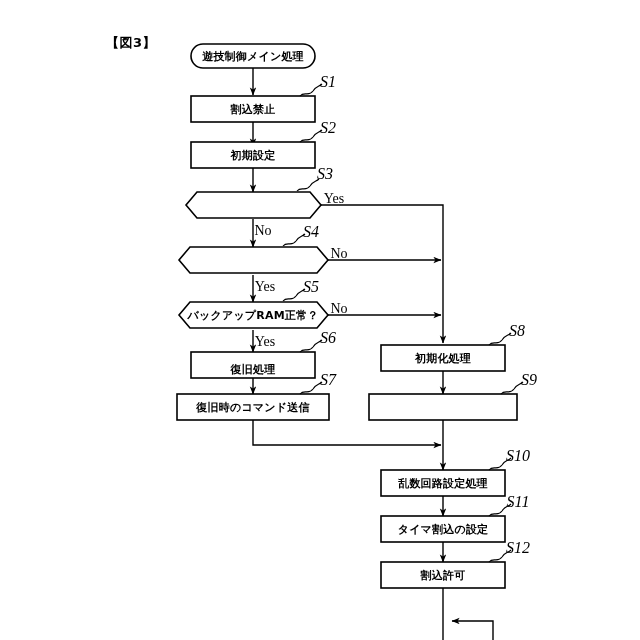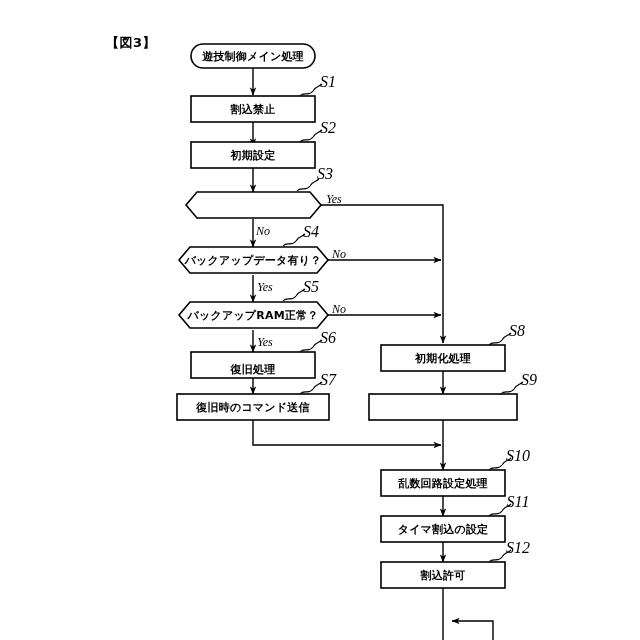--- a/index.html
+++ b/index.html
@@ -47,22 +47,21 @@
     color: #000;
     text-align: center;
     white-space: nowrap;
     transform: translate(-50%, -50%);
     letter-spacing: 0.2px;
     pointer-events: none;
   }
   .edge-label {
     position: absolute;
     font-family: "Liberation Serif", "DejaVu Serif", serif;
-    font-size: 12px;
-    font-style: italic;
+    font-size: 14px;
     color: #000;
     white-space: nowrap;
     transform: translate(-50%, -50%);
   }
   .step-label {
     position: absolute;
     font-family: "Liberation Serif", "DejaVu Serif", serif;
     font-size: 16px;
     font-style: italic;
     color: #000;
@@ -182,21 +181,20 @@
       <path class="leader" d="M501,373 C505,368 510,374 514,368 C517,363 520,364 523,361"></path>
       <path class="leader" d="M489,449 C493,444 498,450 502,444 C505,439 508,440 511,437"></path>
       <path class="leader" d="M489,495 C493,490 498,496 502,490 C505,485 508,486 511,483"></path>
       <path class="leader" d="M489,541 C493,536 498,542 502,536 C505,531 508,532 511,529"></path>
     </g>
   </svg>
 
   <div class="node-text" style="left:253px; top:35px;">遊技制御メイン処理</div>
   <div class="node-text" style="left:253px; top:88px;">割込禁止</div>
   <div class="node-text" style="left:253px; top:134px;">初期設定</div>
-  <div class="node-text" style="left:253px; top:239px;">バックアップデータ有り？</div>
   <div class="node-text" style="left:253px; top:294px;">バックアップRAM正常？</div>
   <div class="node-text" style="left:253px; top:348px;">復旧処理</div>
   <div class="node-text" style="left:253px; top:386px;text-align:right;">復旧時のコマンド送信</div>
   <div class="node-text" style="left:443px; top:337px;">初期化処理</div>
   <div class="node-text" style="left:443px; top:462px;">乱数回路設定処理</div>
   <div class="node-text" style="left:443px; top:508px;">タイマ割込の設定</div>
   <div class="node-text" style="left:443px; top:554px;">割込許可</div>
 
   <div class="step-label" style="left:328px; top:61px;">S1</div>
   <div class="step-label" style="left:328px; top:107px;">S2</div>

